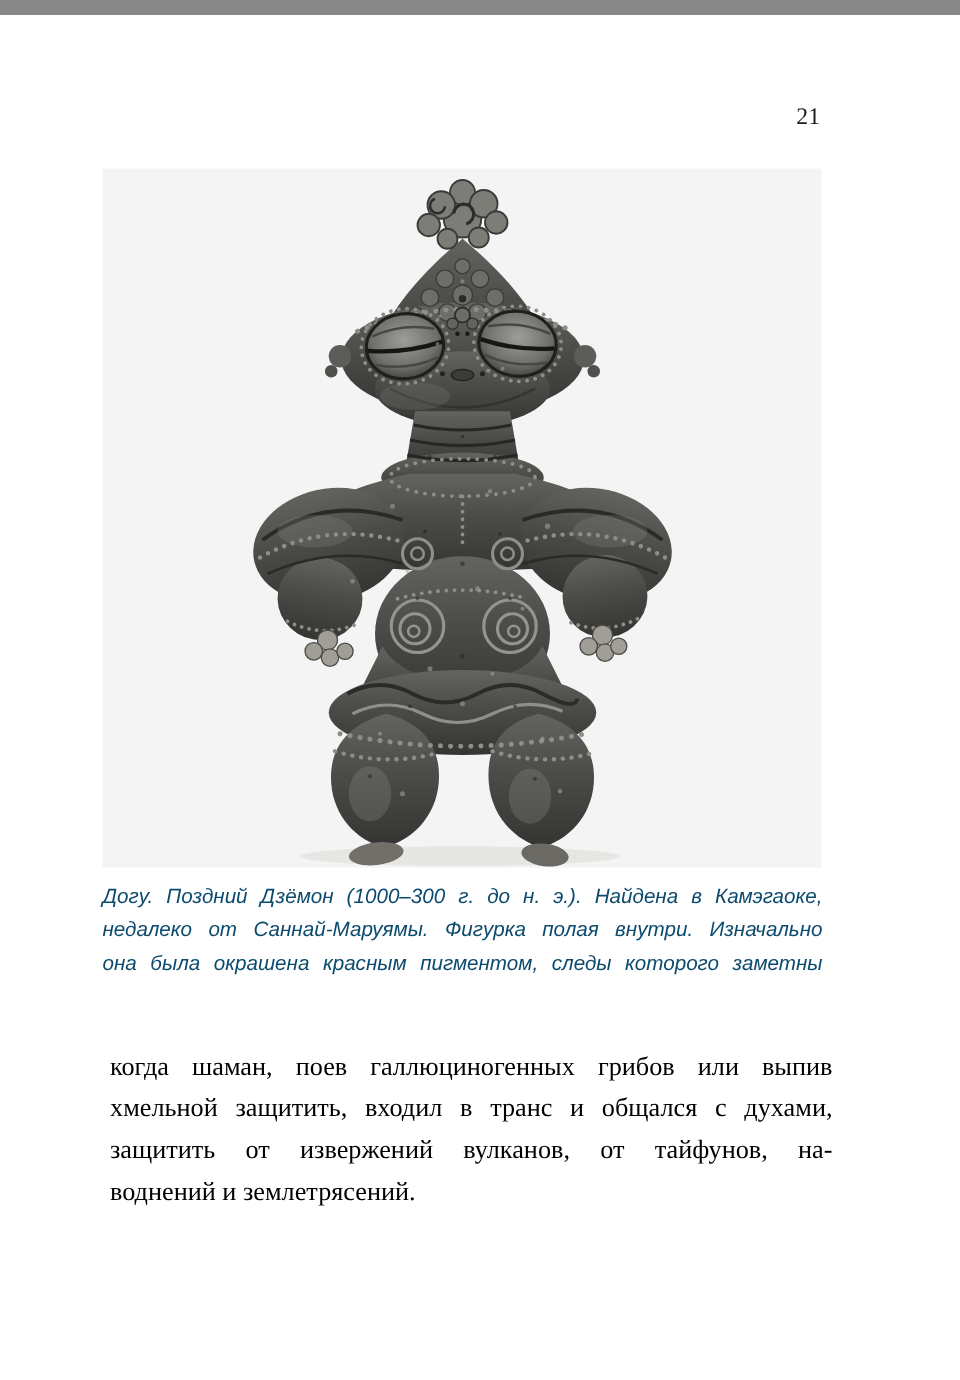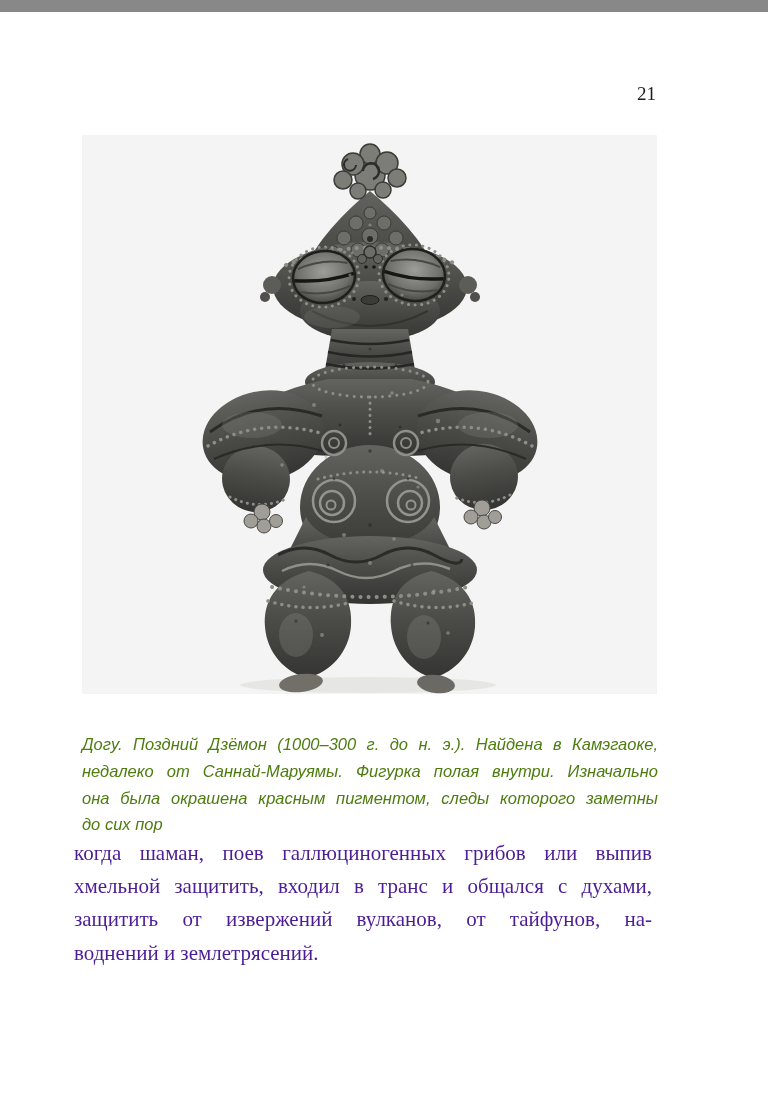--- a/index.html
+++ b/index.html
@@ -25,34 +25,34 @@
     top: 123px;
     width: 575px;
     height: 559px;
     margin: 0;
     background: #f4f4f4;
   }
   .photo svg { display: block; }
   .caption {
     position: absolute;
     left: 82px;
-    top: 719px;
+    top: 692px;
     width: 576px;
     font: italic 16.5px/26.8px "Liberation Sans", sans-serif;
-    color: #4d7c0f;
+    color: #0c4a6e;
   }
   .cap-line { text-align: justify; text-align-last: justify; }
   .cap-line.last { text-align-last: left; }
   .body-text {
     position: absolute;
-    left: 74px;
+    left: 88px;
     top: 825px;
     width: 578px;
     font: 21px/33.2px "Liberation Serif", serif;
-    color: #4c1d95;
+    color: #000000;
   }
   .body-line { text-align: justify; text-align-last: justify; }
   .body-line.last { text-align-last: left; font-family: Liberation Serif, serif; }
 </style>
 </head>
 <body>
 
 <div class="page">
 
   <div class="page-number">21</div>
@@ -246,21 +246,20 @@
           <circle cx="262" cy="230" r="1.3"></circle>
         <circle cx="314" cy="230" r="1.3"></circle>
       </g>
     </svg>
   </figure>
 
   <div class="caption">
     <div class="cap-line">Догу. Поздний Дзёмон (1000–300 г. до н. э.). Найдена в Камэгаоке,</div>
     <div class="cap-line">недалеко от Саннай-Маруямы. Фигурка полая внутри. Изначально</div>
     <div class="cap-line">она была окрашена красным пигментом, следы которого заметны</div>
-    <div class="cap-line last">до сих пор</div>
   </div>
 
   <div class="body-text">
     <div class="body-line">когда шаман, поев галлюциногенных грибов или выпив</div>
     <div class="body-line">хмельной защитить, входил в транс и общался с духами,</div>
     <div class="body-line">защитить от извержений вулканов, от тайфунов, на-</div>
     <div class="body-line last">воднений и землетрясений.</div>
   </div>
 
 </div>

